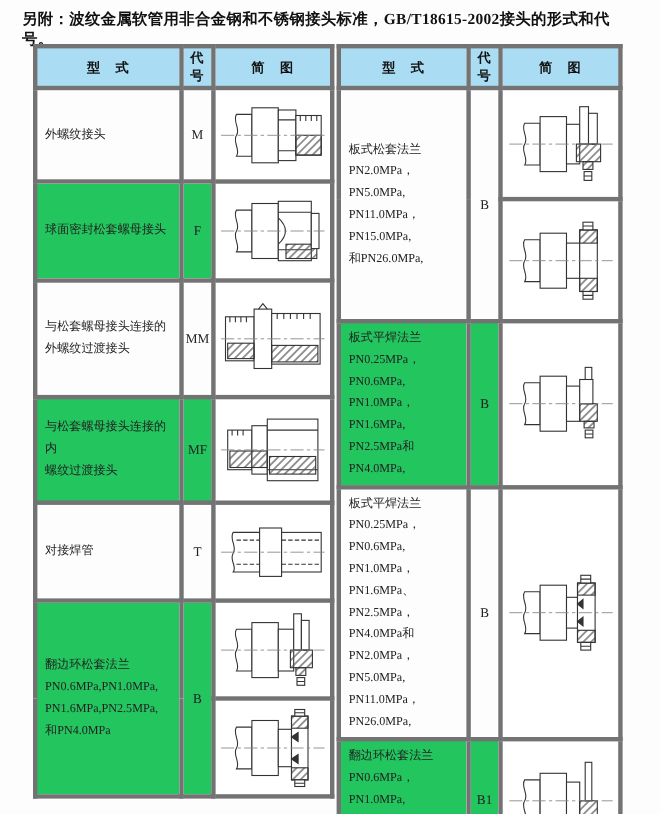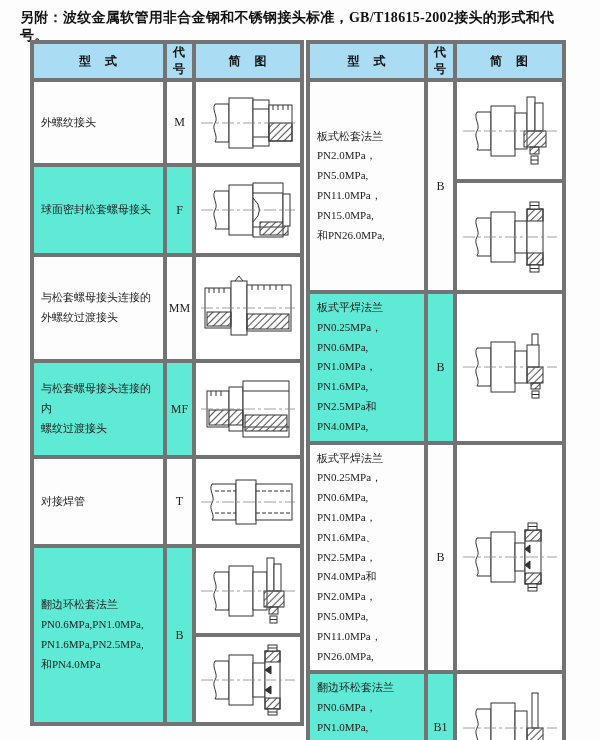--- a/index.html
+++ b/index.html
@@ -23,21 +23,21 @@
     background:#aadcf4; height:27px;
     font-family:"Liberation Sans", sans-serif;
     font-size:12px; font-weight:bold; letter-spacing:1px; color:#111;
   }
   .type-cell {
     font-size:11px; line-height:1.8; padding:4px 7px;
     vertical-align:middle; white-space:pre-line; color:#222;
   }
   .code-cell { text-align:center; vertical-align:middle; font-size:12px; color:#222; }
   .diag-cell { text-align:center; vertical-align:middle; background:#fff; }
-  .hl { background:#5eead4; }
+  .hl { background:#22c55e; }
   svg.diagram { display:inline-block; vertical-align:middle; }
 </style>
 </head>
 <body>
 
 <svg width="0" height="0" style="position:absolute" aria-hidden="true">
   <defs>
     <pattern id="hatch" patternUnits="userSpaceOnUse" width="5" height="5" patternTransform="rotate(45)">
       <line x1="2.5" y1="0" x2="2.5" y2="5" stroke="#555" stroke-width="1.1"></line>
     </pattern>

